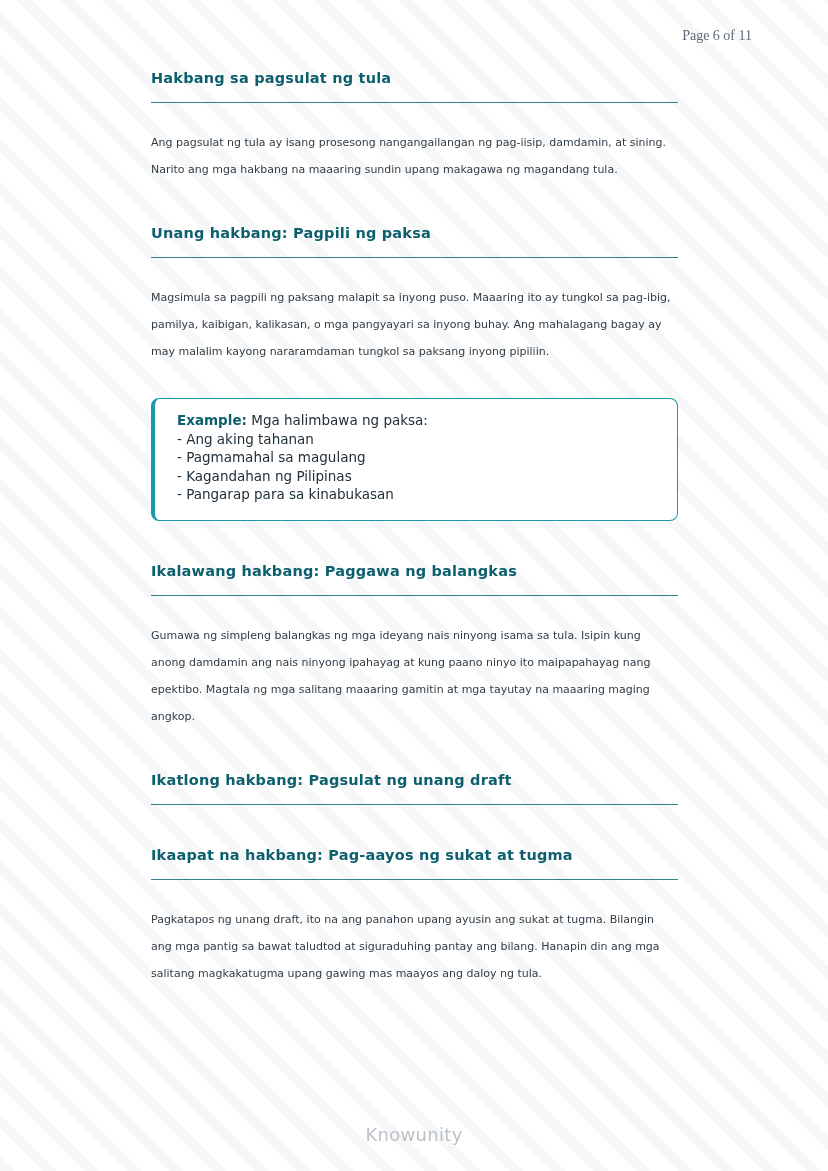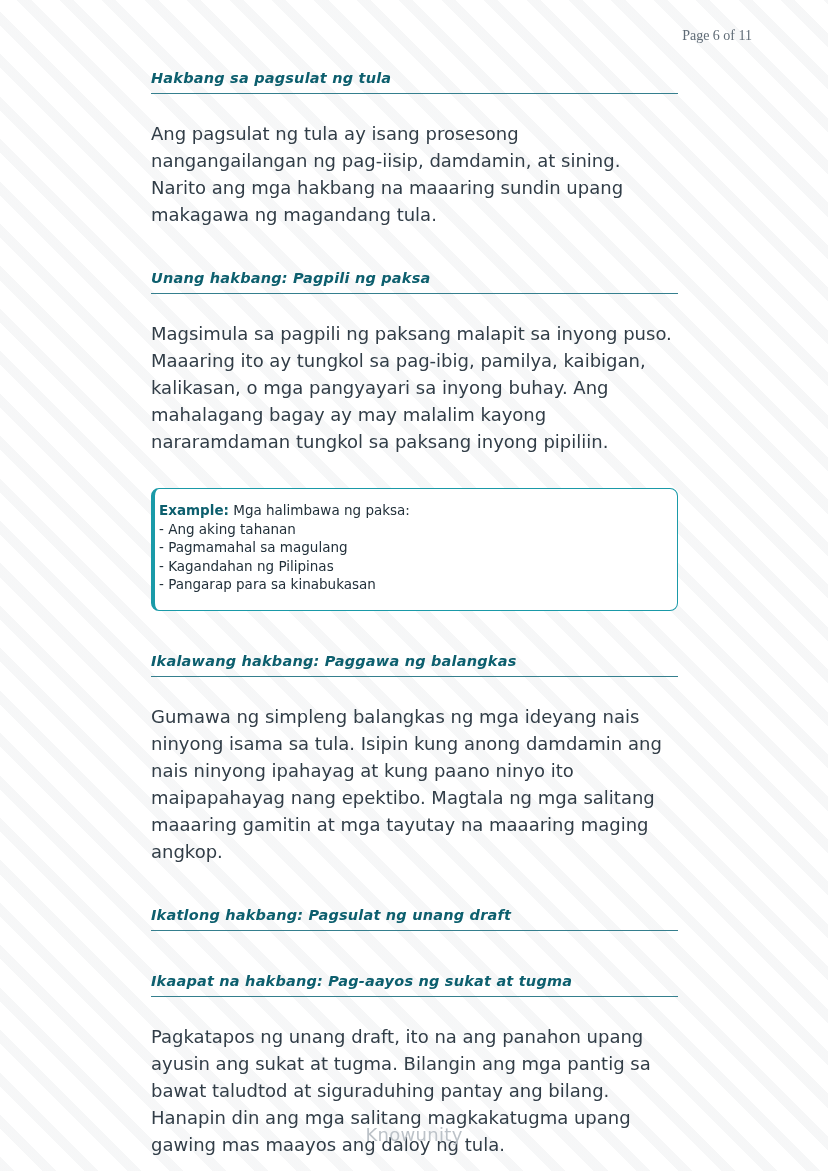--- a/index.html
+++ b/index.html
@@ -36,38 +36,37 @@
     left: 151px;
     top: 70px;
     width: 527px;
   }
   .heading {
     margin: 42px 0 0 0;
     font-size: 14.5px;
     font-weight: bold;
     color: #0d5f6e;
     letter-spacing: 0.2px;
-    padding-bottom: 7px;
+    padding-bottom: 16px;
     border-bottom: 1.5px solid #357f8e;
-    font-style: italic;
   }
   section:first-child .heading { margin-top: 0; }
   .para {
     margin: 26px 0 0 0;
-    font-size: 18px;
+    font-size: 11px;
     line-height: 27px;
     color: #313d47;
   }
   .example-box {
     margin-top: 33px;
     border: 1.5px solid #1a9aa8;
     border-left: 4px solid #1a9aa8;
     border-radius: 8px;
     background: #ffffff;
-    padding: 12px 18px 16px 4px;
+    padding: 12px 18px 16px 22px;
     font-size: 13.5px;
     line-height: 18.5px;
     color: #22303a;
   }
   .example-label {
     font-weight: bold;
     color: #0d5f6e;
   }
   .footer {
     position: absolute;

